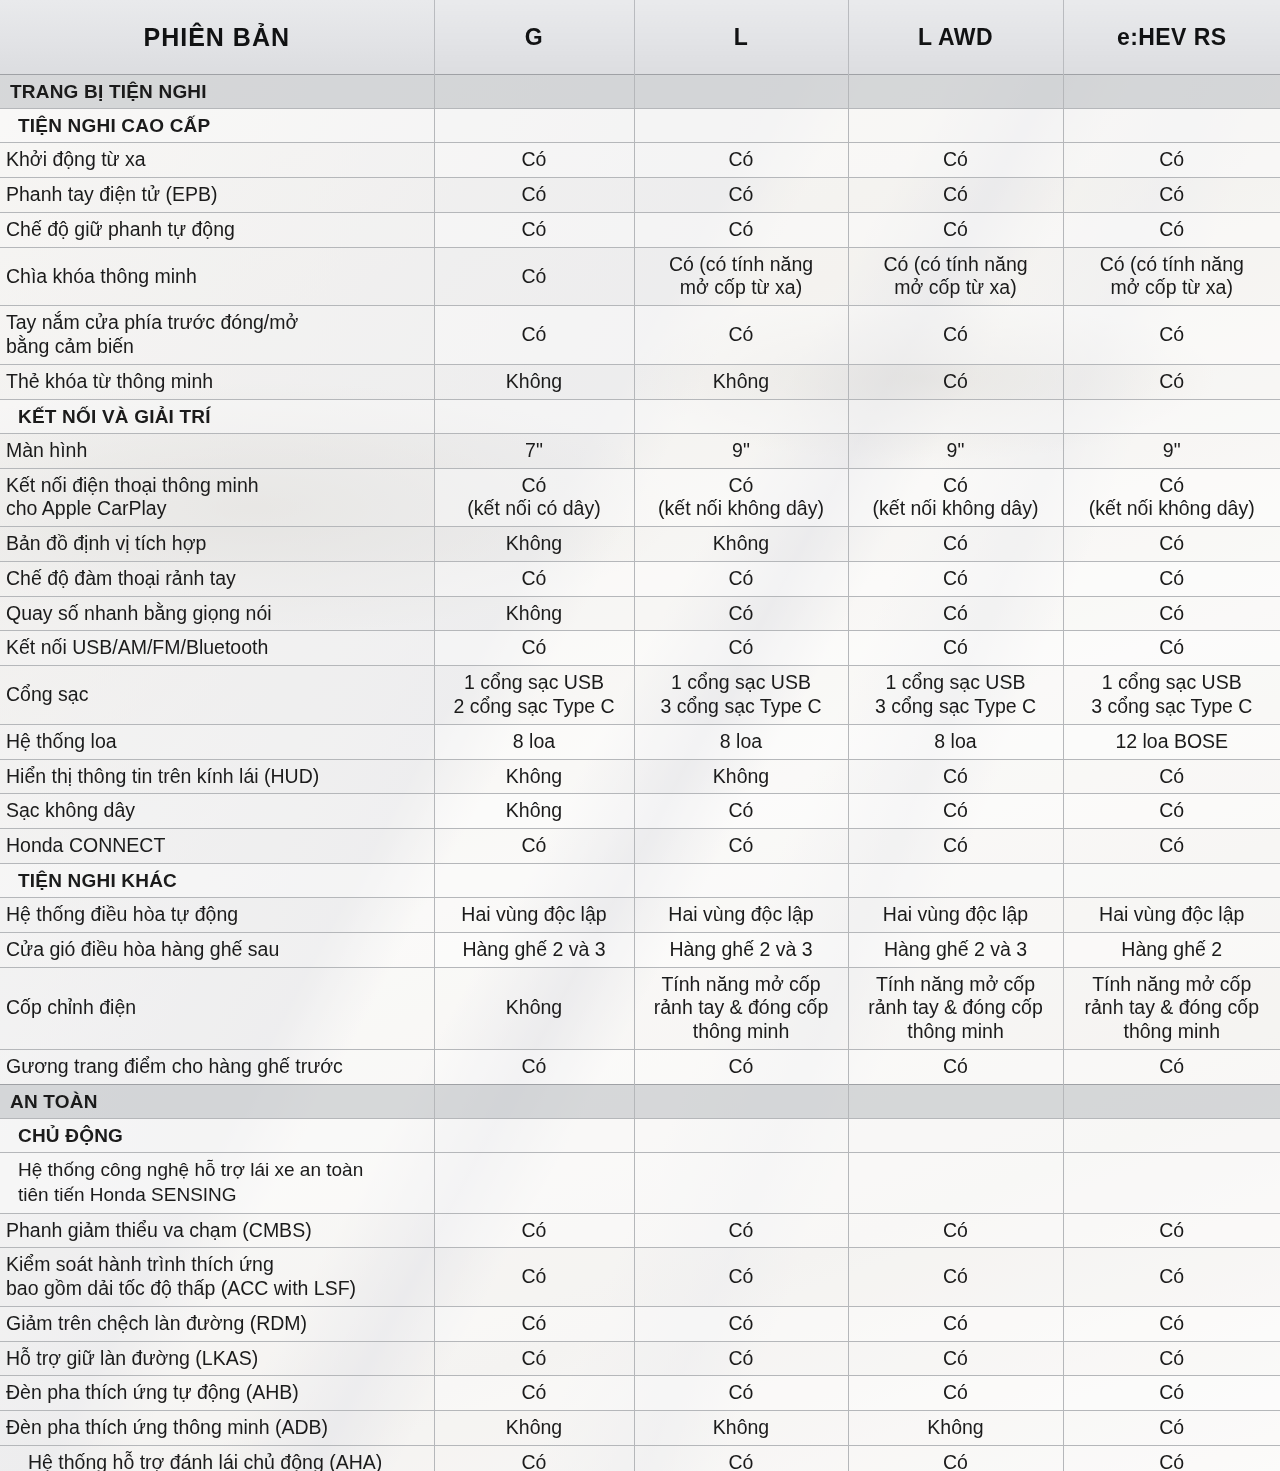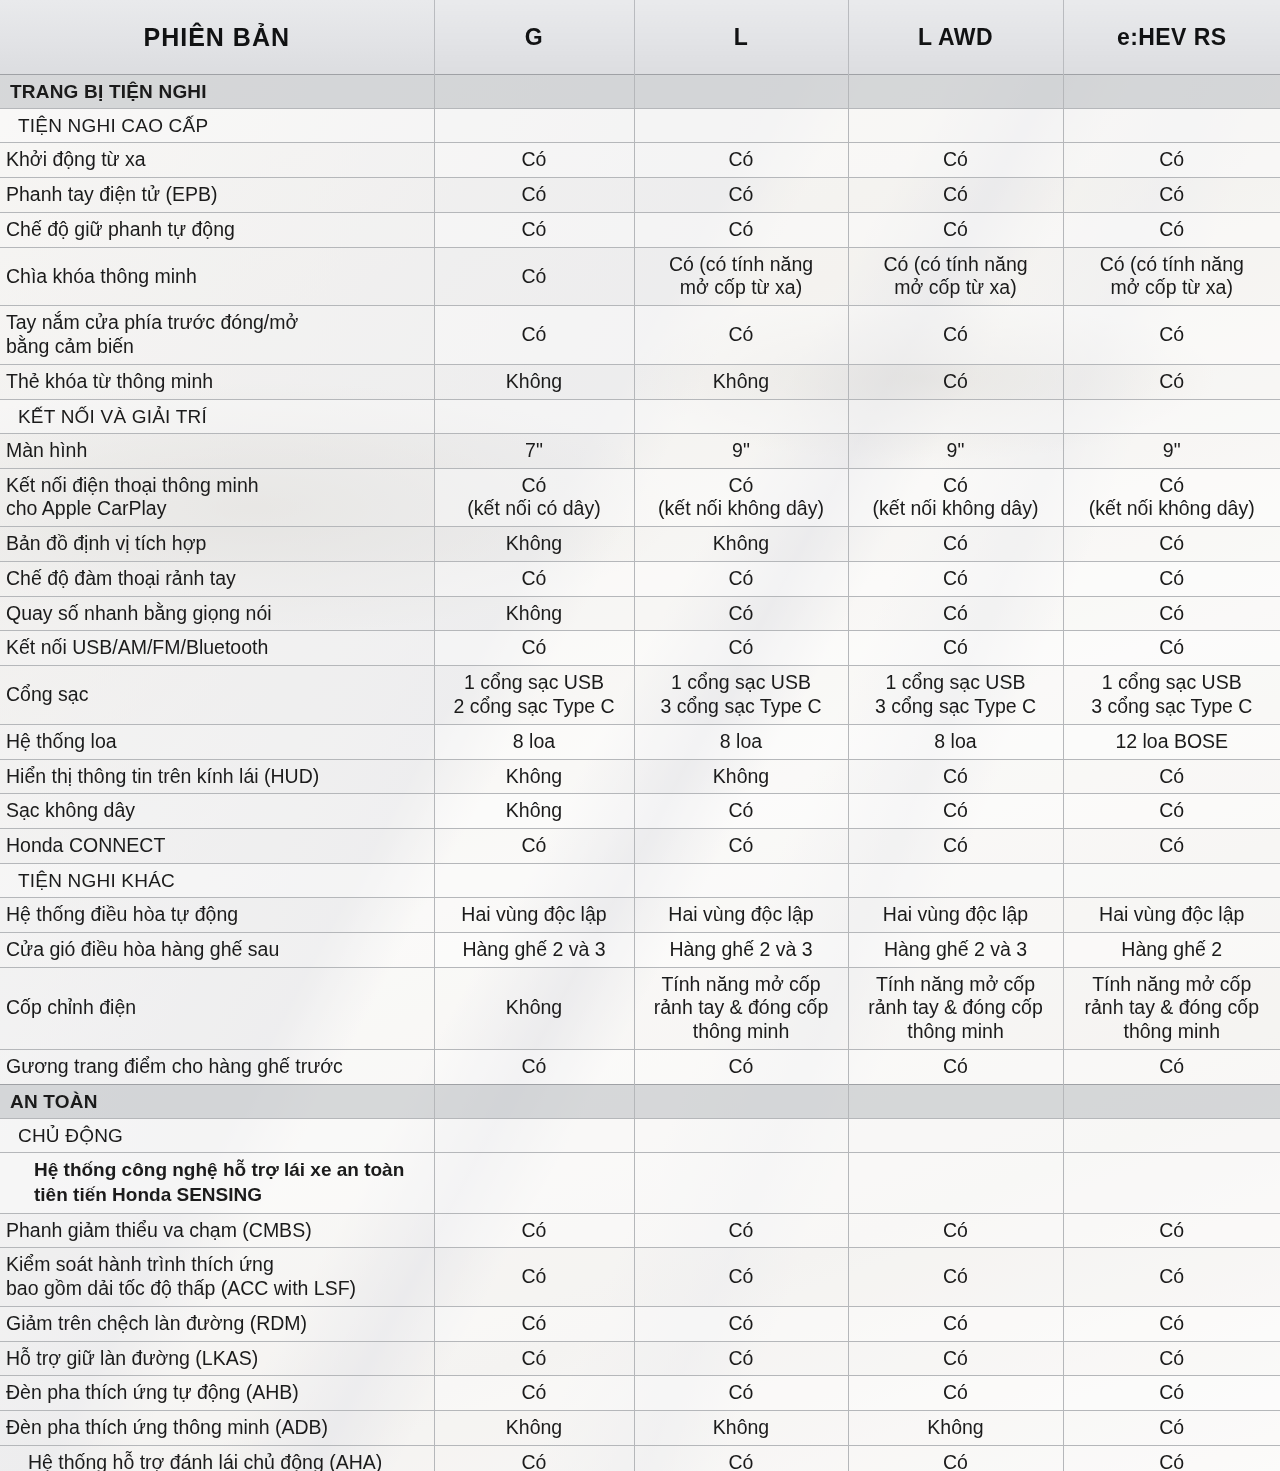--- a/index.html
+++ b/index.html
@@ -81,23 +81,23 @@
   td:last-child { border-right: none; }
 
   td.feature {
     text-align: left;
     background: rgba(255,255,255,0.38);
   }
 
   
   td.feature.lvl-item  { }
   td.feature.lvl-item2 { padding-left: 28px; }
-  td.feature.lvl-sub   { padding-left: 18px; font-weight: normal; font-size: 19px; letter-spacing: 0.2px; }
+  td.feature.lvl-sub   { padding-left: 18px; font-weight: bold; font-size: 19px; letter-spacing: 0.2px; }
   td.feature.lvl-sec   { padding-left: 10px; font-weight: bold; font-size: 19px; letter-spacing: 0.2px; }
-  td.feature.lvl-note  { padding-left: 34px; font-weight: bold; font-size: 19px; line-height: 1.3; }
+  td.feature.lvl-note  { padding-left: 18px; font-weight: normal; font-size: 19px; line-height: 1.3; }
 
   
   tr.section-major > td {
     background: rgba(205,207,210,0.78);
     border-top: 1px solid #9fa1a5;
   }
   tr.section-sub > td {
     background: rgba(252,252,252,0.62);
   }
   tr.note-row > td {

